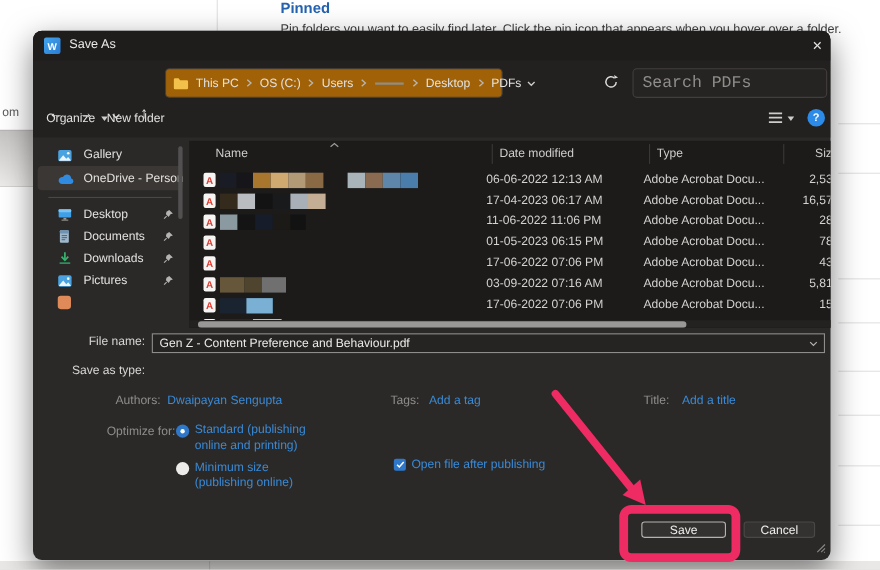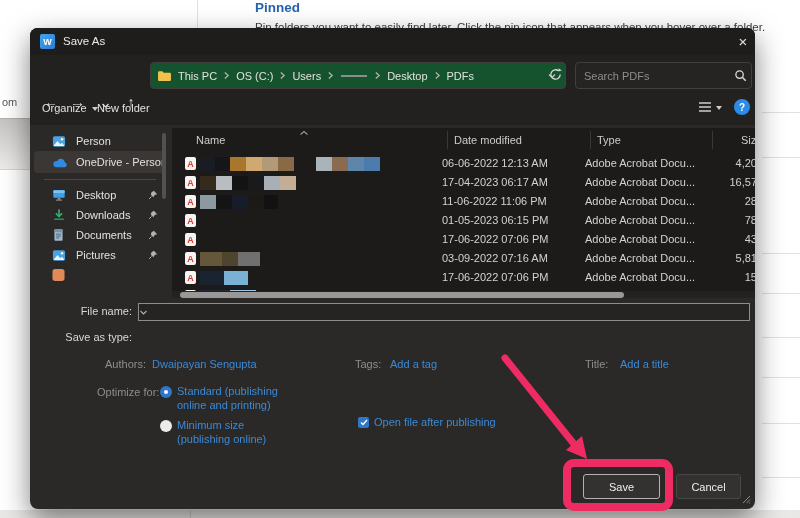--- a/index.html
+++ b/index.html
@@ -24,30 +24,30 @@
   .dlg-head{position:absolute;left:0;top:0;width:725px;height:97px;background:#232120;}
   .titlebar{position:absolute;left:0;top:0;width:725px;height:27px;background:#1f1d1c;}
   .appicon{position:absolute;left:10px;top:6px;width:15px;height:15px;border-radius:2px;
            background:linear-gradient(135deg,#41a5ee,#2b7cd3);color:#fff;font-weight:700;font-size:9px;
            display:flex;align-items:center;justify-content:center;}
   .dlg-title{position:absolute;left:33px;top:7px;font-size:11.5px;color:#eceae8;}
   .close-btn{position:absolute;left:702px;top:2px;width:22px;height:22px;color:#e6e4e2;font-size:15px;
              display:flex;align-items:center;justify-content:center;}
 
   .navic{position:absolute;top:66px;color:#e0dedc;font-size:14px;width:18px;text-align:center;}
-  .bc-box{position:absolute;left:120px;top:34px;width:416px;height:27px;background:#14532d;
+  .bc-box{position:absolute;left:120px;top:34px;width:307px;height:27px;background:#a16207;
           border:1px solid #413e3c;border-radius:4px;display:flex;align-items:center;padding:0 6px;box-sizing:border-box;}
   .crumb{color:#e3e1df;padding:0 4px;white-space:nowrap;}
   .bc-chev{display:flex;padding:0 2px;}
   .redact{display:inline-block;width:26px;height:2px;background:#8f8d8b;margin:0 5px;}
   .bc-end{margin-left:auto;display:flex;align-items:center;}
   .search-box{position:absolute;left:545px;top:34px;width:177px;height:27px;background:#262422;
               border:1px solid #413e3c;border-radius:4px;box-sizing:border-box;display:flex;align-items:center;}
   .search-box input{flex:1;background:transparent;border:none;outline:none;color:#c8c6c4;
-                    font-family:Liberation Sans, sans-serif;font-size:11px;padding:0 8px;}
+                    font-family:Liberation Mono, monospace;font-size:15px;padding:0 8px;}
   .search-box input::placeholder{color:#8f8d8b;}
 
   .tb-label{position:absolute;top:74px;color:#e3e1df;font-size:11px;}
   .caret-down{display:inline-block;width:0;height:0;border-left:3.5px solid transparent;
               border-right:3.5px solid transparent;border-top:4px solid #cfcdcb;margin-left:5px;vertical-align:middle;}
   .help-circ{position:absolute;left:704px;top:71px;width:16px;height:16px;border-radius:50%;background:#2c8be8;
              color:#fff;font-size:10px;font-weight:700;display:flex;align-items:center;justify-content:center;}
 
   
   .sidebar{position:absolute;left:4px;top:97px;width:136px;height:173px;overflow:hidden;padding-top:6px;box-sizing:border-box;}
@@ -96,21 +96,21 @@
   .radio.on{background:#2e77c9;}
   .radio.on:after{content:"";position:absolute;left:4px;top:4px;width:4px;height:4px;border-radius:50%;background:#fff;}
   .radio.off{background:#ecebe9;}
   .optline{position:absolute;color:#3a8ad6;}
   .opt-btn{position:absolute;left:328px;top:359px;width:139px;height:22px;background:#343230;border:1px solid #9a9896;
            border-radius:3px;color:#f0eeec;display:flex;align-items:center;justify-content:center;}
   .checkbox{position:absolute;left:328px;top:389px;width:11px;height:11px;background:#2e77c9;border-radius:2px;
             display:flex;align-items:center;justify-content:center;}
 
   .foot-item{position:absolute;color:#dcdad8;margin-top:48px;}
-  .btn{position:absolute;top:446px;height:25px;border-radius:3px;display:flex;align-items:center;justify-content:center;
+  .btn{position:absolute;top:446px;height:15px;border-radius:3px;display:flex;align-items:center;justify-content:center;
        color:#f0eeec;background:#343230;box-sizing:border-box;}
   .btn.save{left:553px;width:77px;border:1px solid #b5b3b1;}
   .btn.cancel{left:646px;width:65px;border:1px solid #4a4846;}
   .chev-up{display:inline-block;margin-right:6px;}
 
   .grip{position:absolute;left:712px;top:466px;}
 
   .anno{position:absolute;left:0;top:0;width:800px;height:518px;z-index:50;pointer-events:none;}
 </style>
 </head>
@@ -231,21 +231,21 @@
 
     <div class="sidebar" id="sidebar">
         <div class="side-item">
           <span class="sicon">
             <svg width="14" height="13" viewBox="0 0 16 15">
               <rect x="1" y="1.5" width="14" height="12" rx="2" fill="#4aa3e0"></rect>
               <circle cx="11.5" cy="5" r="1.4" fill="#fdf6cf"></circle>
               <path d="M2 12 L6.2 7 L9.5 10.8 L11.4 8.8 L14 12 V12.8 H2 Z" fill="#eaf4fb"></path>
             </svg>
           </span>
-          <span class="side-label">Person</span>
+          <span class="side-label">Gallery</span>
         </div>
         <div class="side-item sel">
           <span class="sicon">
             <svg width="16" height="11" viewBox="0 0 20 13">
               <path d="M5.5,12.5 a4,4 0 1 1 1,-7.9 a5,5 0 0 1 9.5,1.6 a3.2,3.2 0 0 1 -0.5,6.3 z" fill="#2f8ae0"></path>
             </svg>
           </span>
           <span class="side-label">OneDrive - Person</span>
         </div>
         <div class="side-sep">
@@ -263,43 +263,43 @@
           <span class="side-label">Desktop</span>
           <span class="side-pin">
             <svg width="10" height="10" viewBox="0 0 12 12">
               <path d="M7 1 L11 5 L8.4 5.6 L6.4 8.6 L3.4 5.6 L4 3 Z" fill="#b5b3b1"></path>
               <path d="M4.2 7.8 L1.4 10.6" stroke="#b5b3b1" stroke-width="1.2"></path>
             </svg>
           </span>
         </div>
         <div class="side-item">
           <span class="sicon">
+            <svg width="13" height="14" viewBox="0 0 16 16">
+              <rect x="3" y="1" width="10" height="14" rx="1" fill="#9fb8cc"></rect>
+              <rect x="3" y="1" width="10" height="3.6" rx="1" fill="#6f93b0"></rect>
+              <path d="M5 7 H11 M5 9.3 H11 M5 11.6 H9" stroke="#44596c" stroke-width="1"></path>
+            </svg>
+          </span>
+          <span class="side-label">Documents</span>
+          <span class="side-pin">
+            <svg width="10" height="10" viewBox="0 0 12 12">
+              <path d="M7 1 L11 5 L8.4 5.6 L6.4 8.6 L3.4 5.6 L4 3 Z" fill="#b5b3b1"></path>
+              <path d="M4.2 7.8 L1.4 10.6" stroke="#b5b3b1" stroke-width="1.2"></path>
+            </svg>
+          </span>
+        </div>
+        <div class="side-item">
+          <span class="sicon">
             <svg width="14" height="14" viewBox="0 0 16 16">
               <path d="M8 1.5 V9" stroke="#38b26e" stroke-width="1.8"></path>
               <path d="M4.5 6 L8 9.8 L11.5 6" fill="none" stroke="#38b26e" stroke-width="1.8"></path>
               <path d="M2.5 12.8 H13.5" stroke="#2e8f5e" stroke-width="1.6"></path>
             </svg>
           </span>
           <span class="side-label">Downloads</span>
-          <span class="side-pin">
-            <svg width="10" height="10" viewBox="0 0 12 12">
-              <path d="M7 1 L11 5 L8.4 5.6 L6.4 8.6 L3.4 5.6 L4 3 Z" fill="#b5b3b1"></path>
-              <path d="M4.2 7.8 L1.4 10.6" stroke="#b5b3b1" stroke-width="1.2"></path>
-            </svg>
-          </span>
-        </div>
-        <div class="side-item">
-          <span class="sicon">
-            <svg width="13" height="14" viewBox="0 0 16 16">
-              <rect x="3" y="1" width="10" height="14" rx="1" fill="#9fb8cc"></rect>
-              <rect x="3" y="1" width="10" height="3.6" rx="1" fill="#6f93b0"></rect>
-              <path d="M5 7 H11 M5 9.3 H11 M5 11.6 H9" stroke="#44596c" stroke-width="1"></path>
-            </svg>
-          </span>
-          <span class="side-label">Documents</span>
           <span class="side-pin">
             <svg width="10" height="10" viewBox="0 0 12 12">
               <path d="M7 1 L11 5 L8.4 5.6 L6.4 8.6 L3.4 5.6 L4 3 Z" fill="#b5b3b1"></path>
               <path d="M4.2 7.8 L1.4 10.6" stroke="#b5b3b1" stroke-width="1.2"></path>
             </svg>
           </span>
         </div>
         <div class="side-item">
           <span class="sicon">
             <svg width="14" height="13" viewBox="0 0 16 15">
@@ -353,21 +353,21 @@
               <span style="width: 16px; background: rgb(179, 154, 119);"></span>
               <span style="width: 16px; background: rgb(138, 106, 69);"></span>
               <span style="width: 22px; background: transparent;"></span>
               <span style="width: 16px; background: rgb(169, 179, 186);"></span>
               <span style="width: 16px; background: rgb(138, 106, 80);"></span>
               <span style="width: 16px; background: rgb(93, 134, 170);"></span>
               <span style="width: 16px; background: rgb(74, 125, 171);"></span>
             </span>
             <span class="fdate">06-06-2022 12:13 AM</span>
             <span class="ftype">Adobe Acrobat Docu...</span>
-            <span class="fsize">4,20</span>
+            <span class="fsize">2,53</span>
           </div>
           <div class="frow" style="top: 19px;">
             <span class="picon">A</span>
             <span class="mosaic">
               <span style="width: 16px; background: rgb(52, 43, 29);"></span>
               <span style="width: 16px; background: rgb(185, 189, 193);"></span>
               <span style="width: 16px; background: rgb(19, 19, 19);"></span>
               <span style="width: 16px; background: rgb(25, 26, 28);"></span>
               <span style="width: 16px; background: rgb(169, 175, 183);"></span>
               <span style="width: 16px; background: rgb(195, 173, 149);"></span>
@@ -433,20 +433,21 @@
           </div>
         </div>
 
       <div class="hscroll-track">
           <div class="hscroll-thumb"></div>
         </div>
     </div>
 
     <div class="flabel" style="left:6px;top:277px">File name:</div>
     <div class="ffield" style="top:275px">
+      <span class="ftext">Gen Z - Content Preference and Behaviour.pdf</span>
       <span class="fchev">
         <svg width="9" height="7" viewBox="0 0 9 7">
             <path d="M1.5 2 L4.5 5 L7.5 2" stroke="#b5b3b1" stroke-width="1.1" fill="none"></path>
           </svg>
       </span>
     </div>
     <div class="flabel" style="left:6px;top:303px">Save as type:</div>
 
     <span class="meta-item dim" style="left:75px">Authors:</span>
     <span class="meta-item blue" style="left:122px">Dwaipayan Sengupta</span>

